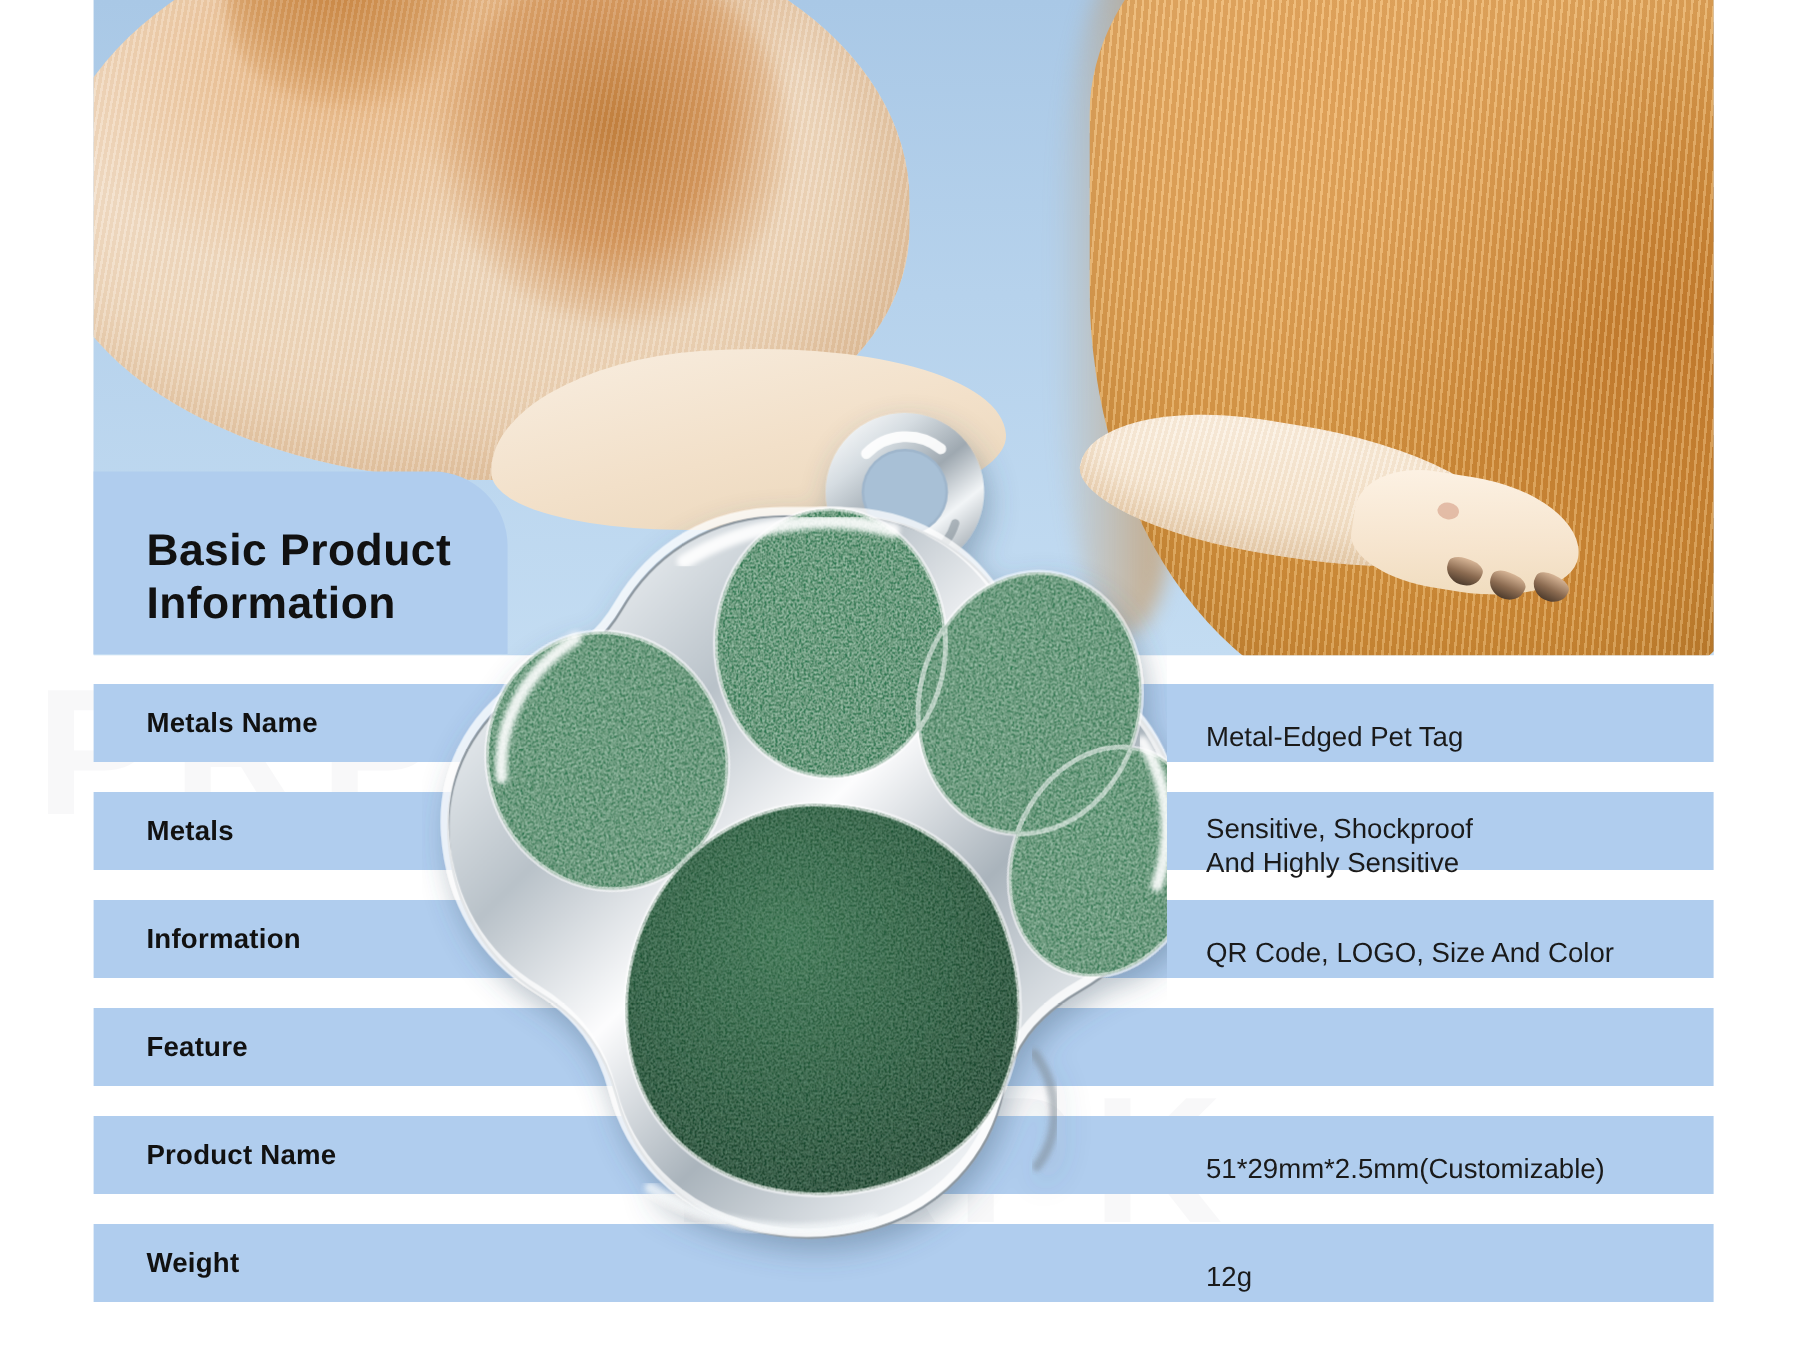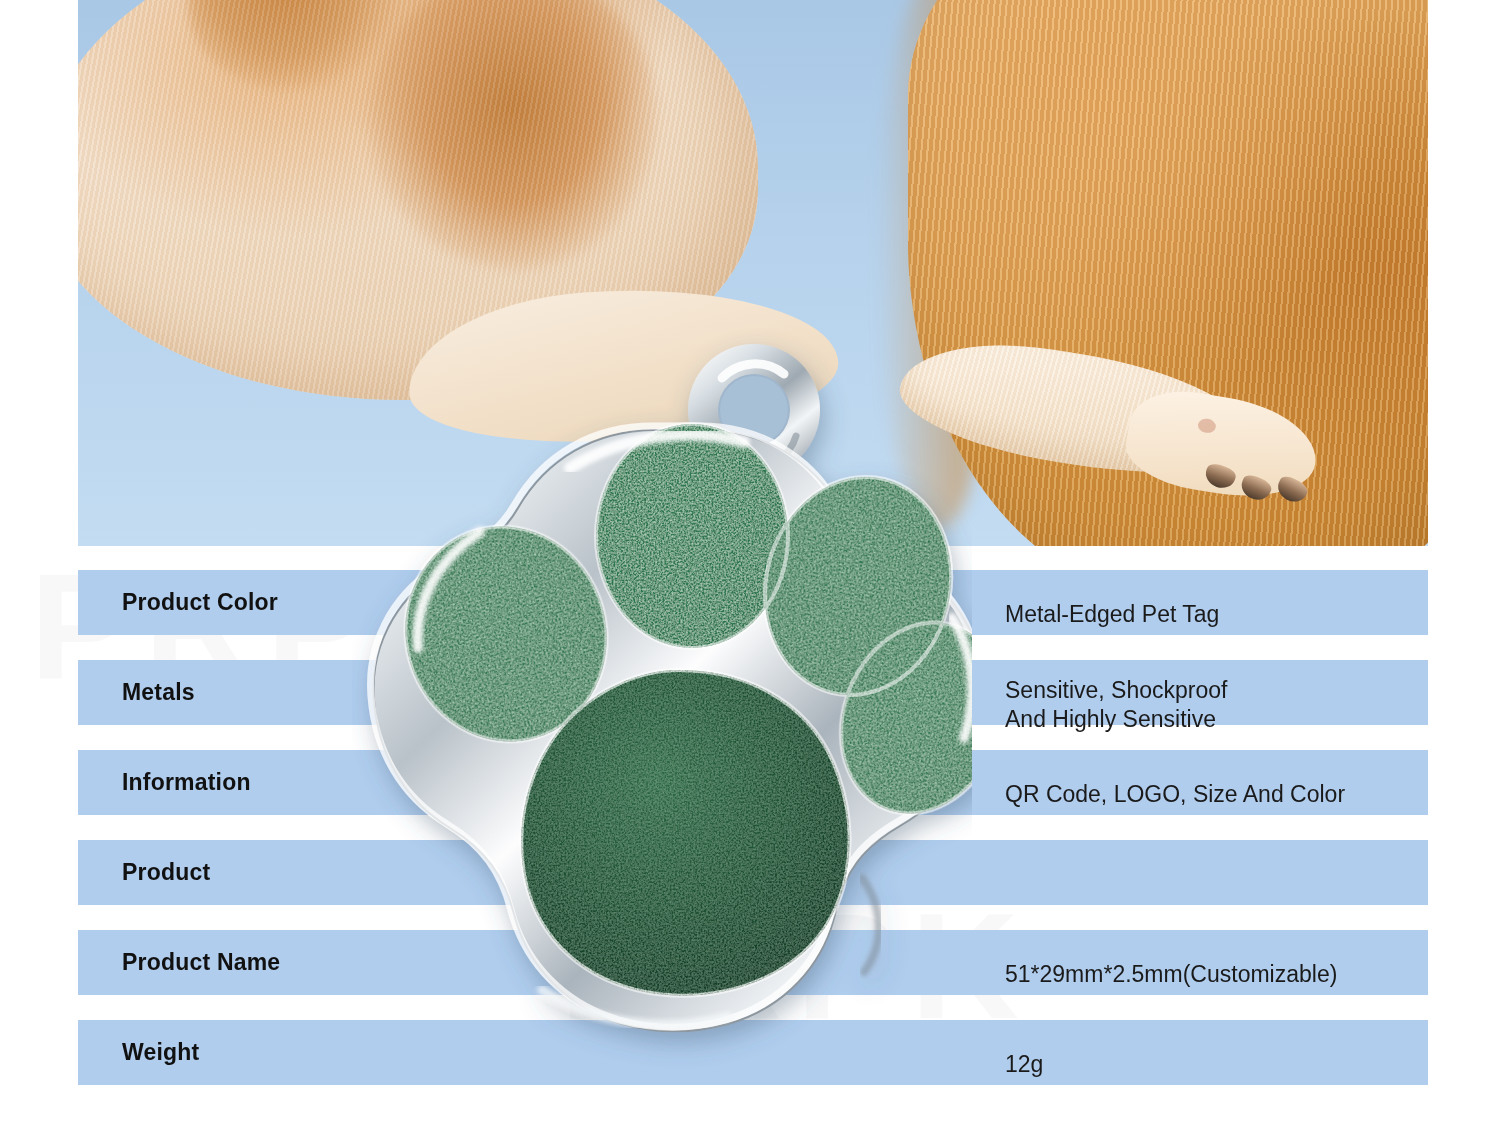--- a/index.html
+++ b/index.html
@@ -256,41 +256,45 @@
     <div class="front-paw">
       <div class="leg"></div>
       <div class="foot"></div>
       <div class="pad-dot"></div>
       <div class="toe-nail tn1"></div>
       <div class="toe-nail tn2"></div>
       <div class="toe-nail tn3"></div>
     </div>
   </div>
 
+  <div class="header-badge">
+    <div class="header-title">Basic  Product
+Information</div>
+  </div>
 
   <div class="rows">
 
     <div class="row">
-      <div class="row-label">Product Color</div>
+      <div class="row-label">Metals Name</div>
       <div class="row-value">Metal-Edged Pet Tag</div>
     </div>
 
     <div class="row">
       <div class="row-label">Metals</div>
       <div class="row-value">Sensitive, Shockproof
 And Highly Sensitive</div>
     </div>
 
     <div class="row">
       <div class="row-label">Information</div>
       <div class="row-value">QR Code, LOGO, Size And Color</div>
     </div>
 
     <div class="row">
-      <div class="row-label">Product</div>
+      <div class="row-label">Feature</div>
     </div>
 
     <div class="row">
       <div class="row-label">Product Name</div>
       <div class="row-value">51*29mm*2.5mm(Customizable)</div>
     </div>
 
     <div class="row">
       <div class="row-label">Weight</div>
       <div class="row-value">12g</div>

